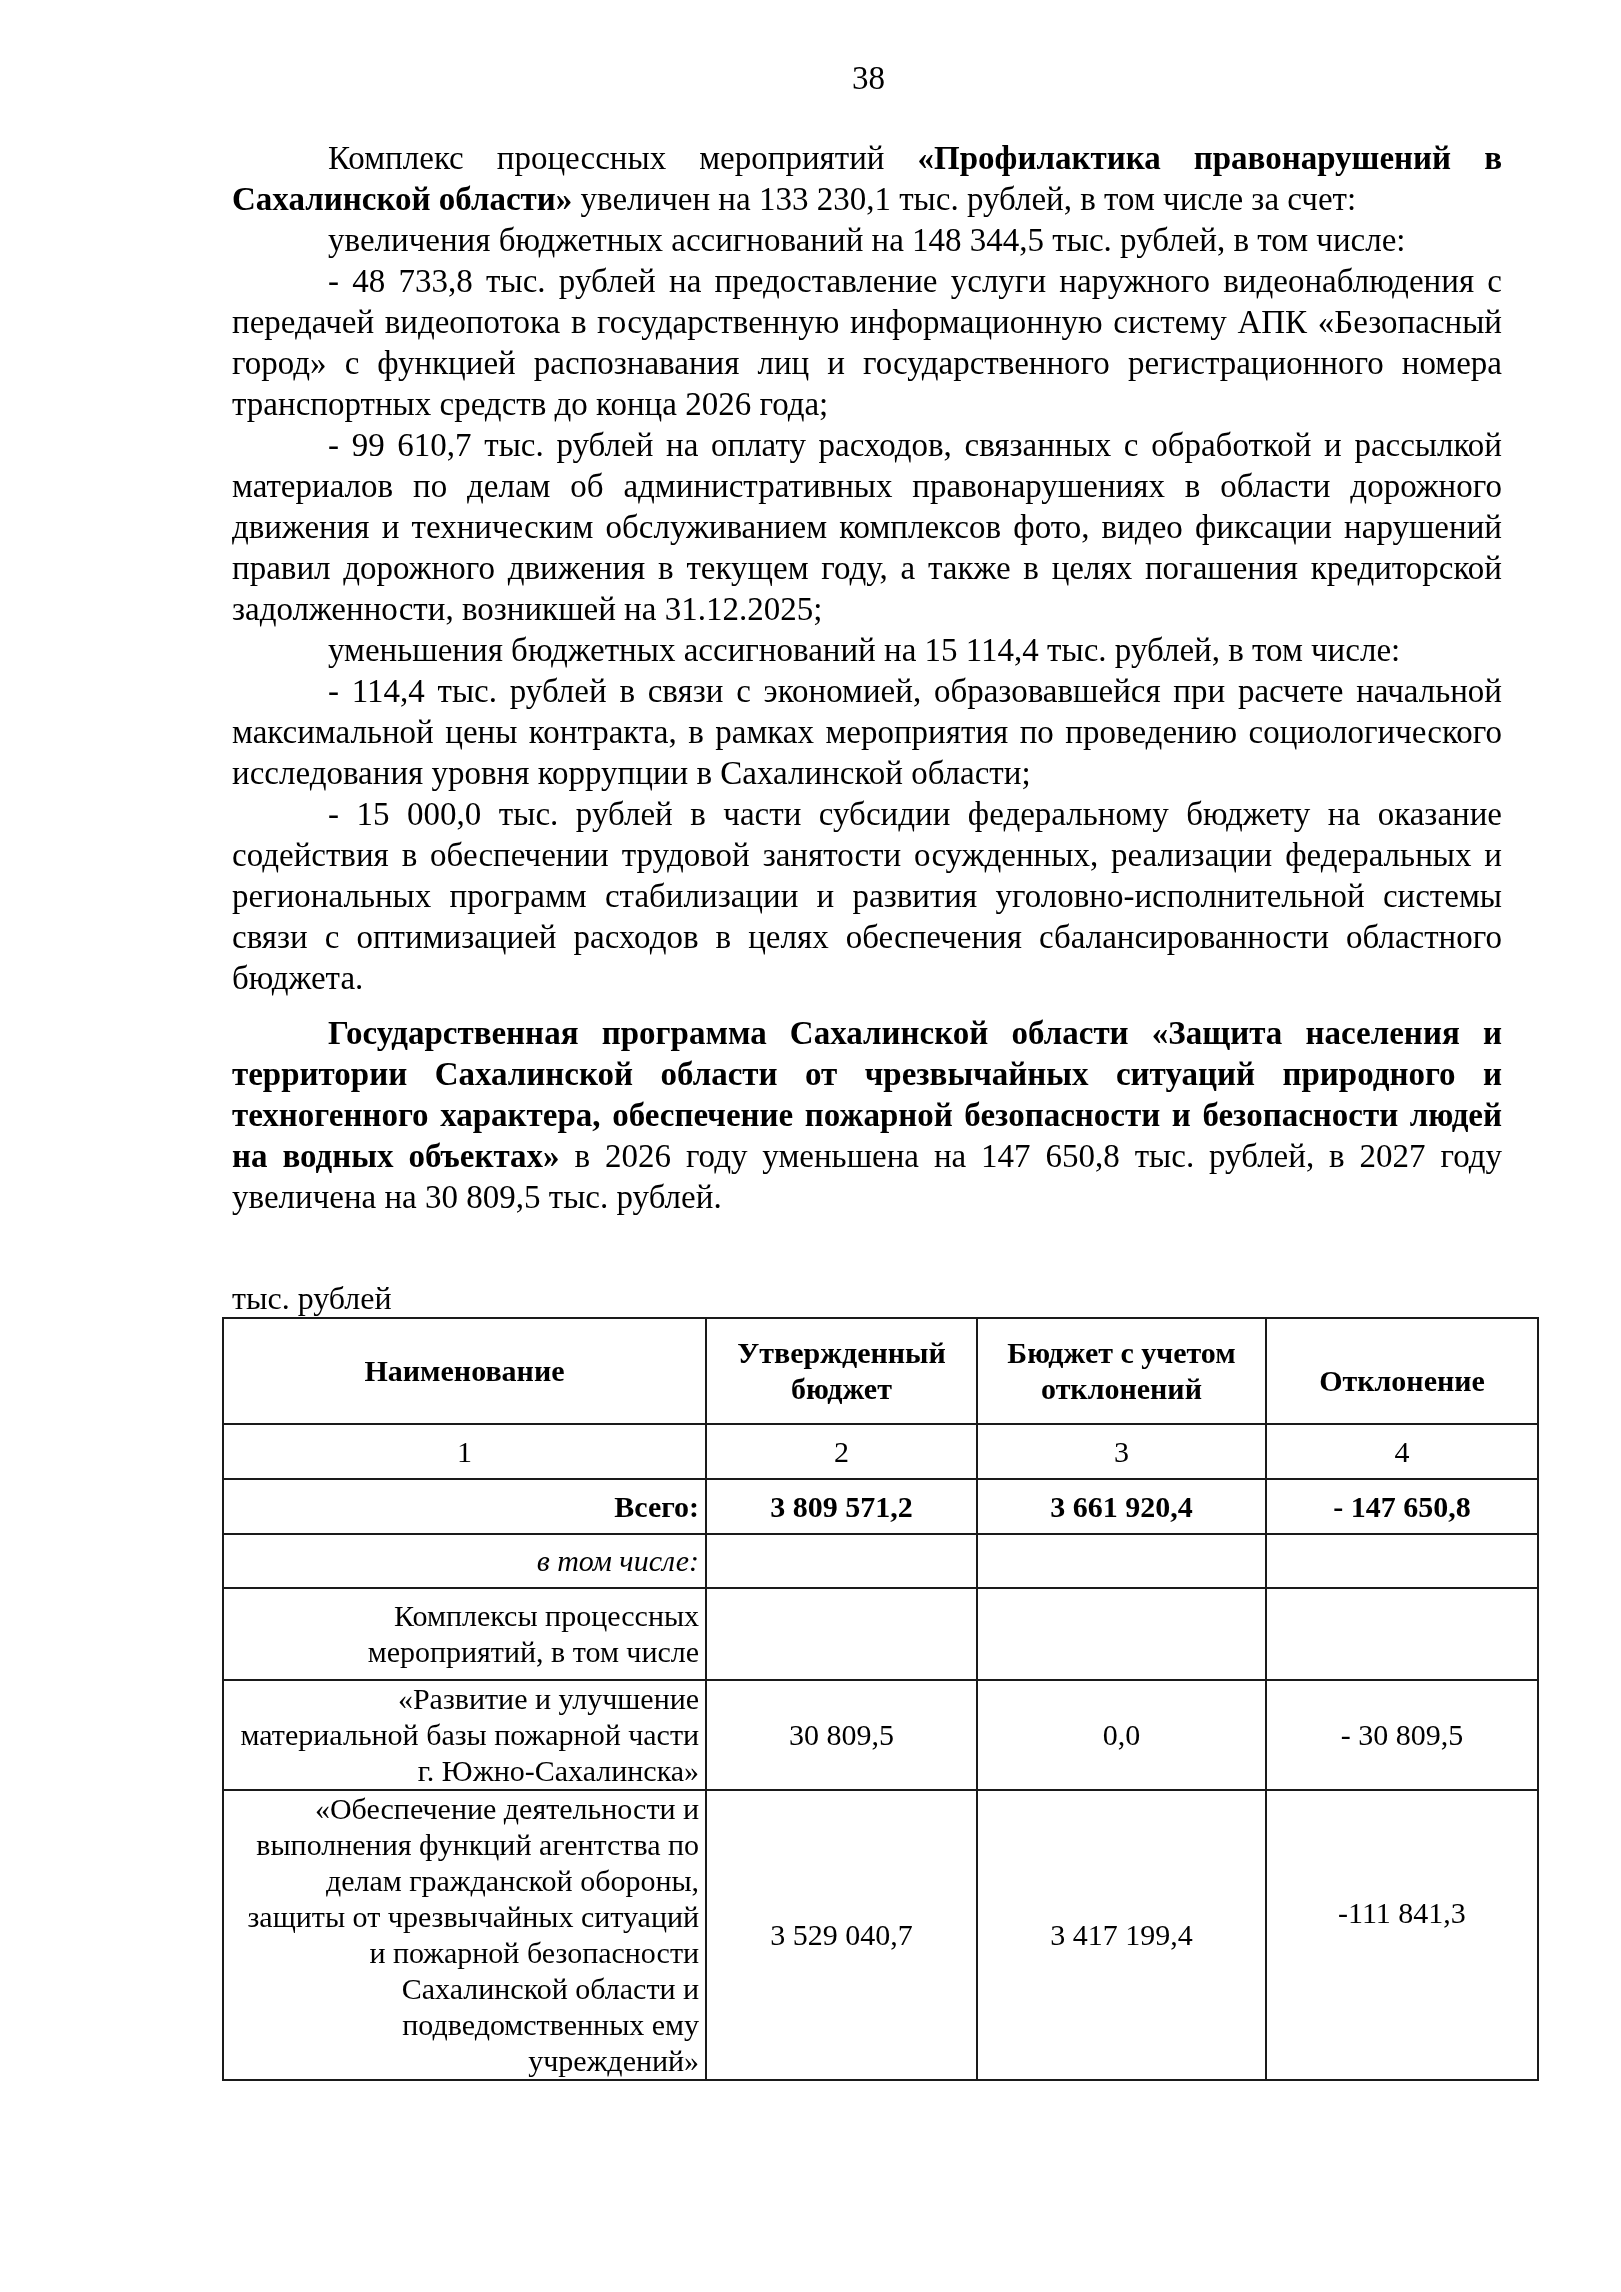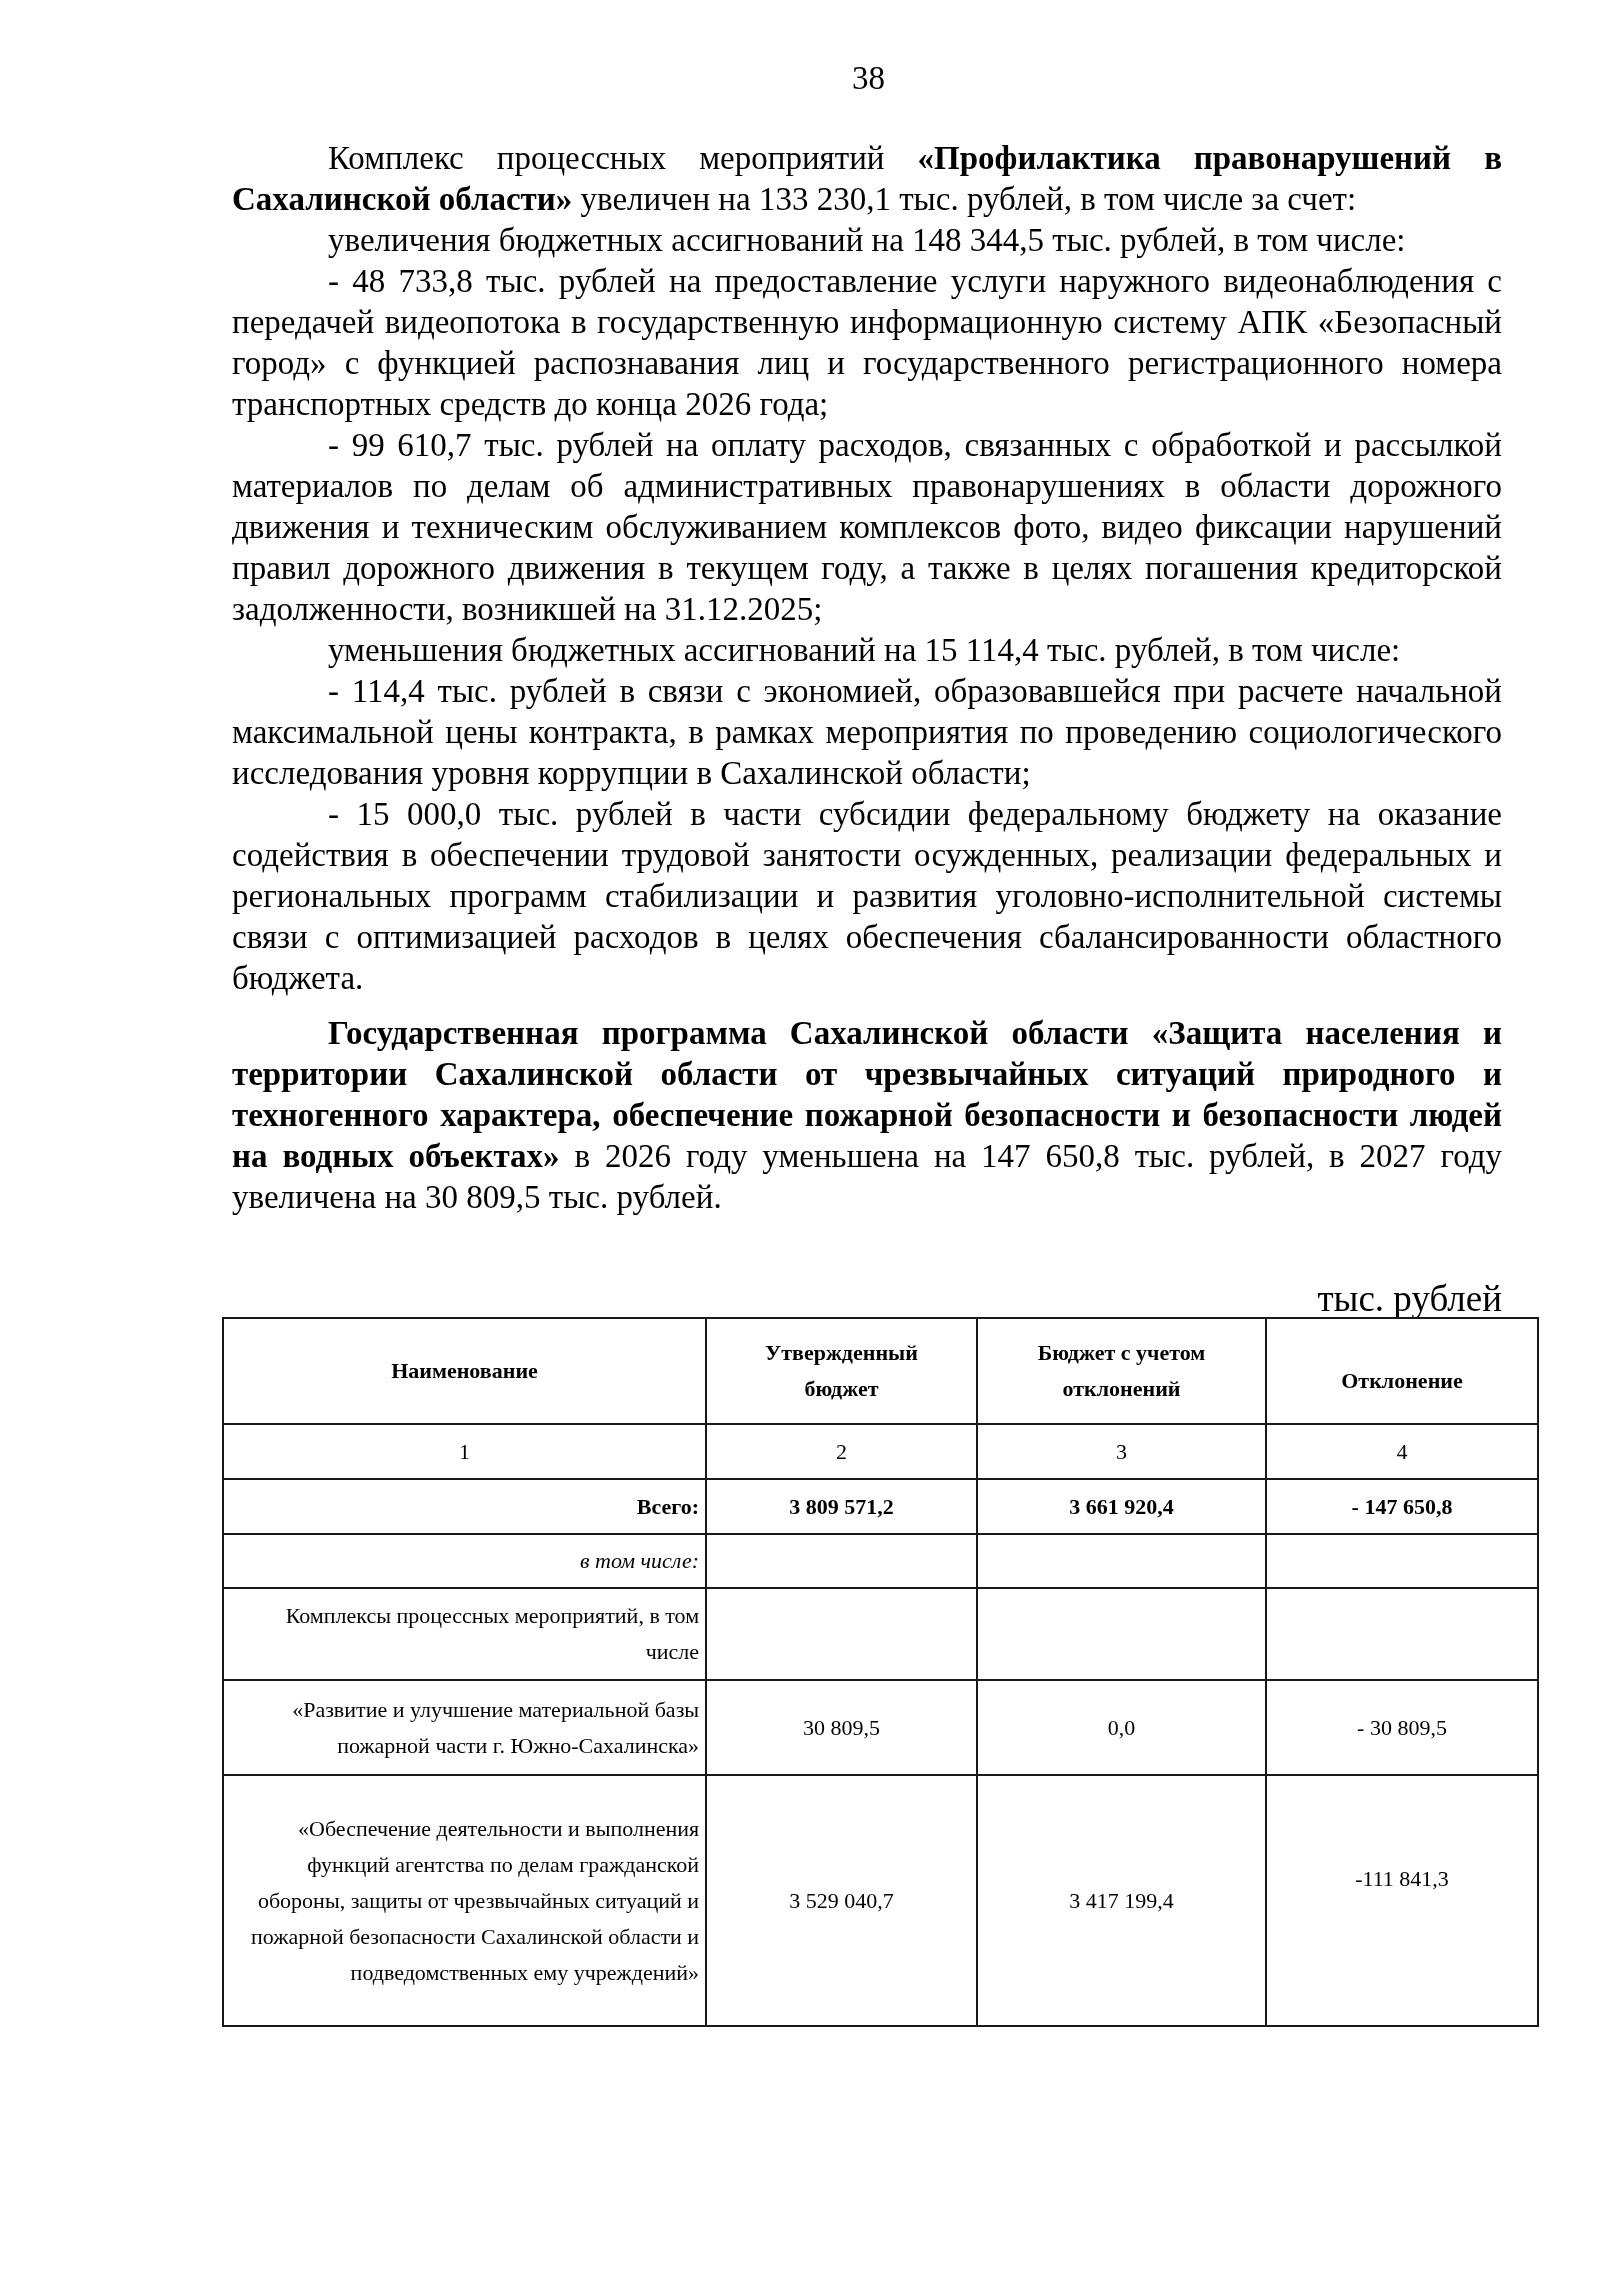--- a/index.html
+++ b/index.html
@@ -40,31 +40,30 @@
       text-align-last: left;
     }
     #section1 { top: 138px; }
     #section2 { top: 1013px; }
     b, .bold { font-weight: bold; }
     .units {
       position: absolute;
       top: 1278px;
       left: 232px;
       width: 1270px;
-      text-align: right;
-      font-size: 37px;
+      font-size: 32px;
       line-height: 41px;
     }
     table.budget {
       position: absolute;
       top: 1317px;
       left: 222px;
       width: 1314px;
       border-collapse: collapse;
-      font-size: 22px;
+      font-size: 30px;
       line-height: 36px;
       table-layout: fixed;
     }
     table.budget td, table.budget th {
       border: 2px solid #1a1a1a;
       padding: 0 5.9px;
       vertical-align: middle;
     }
     table.budget th {
       font-weight: bold;

